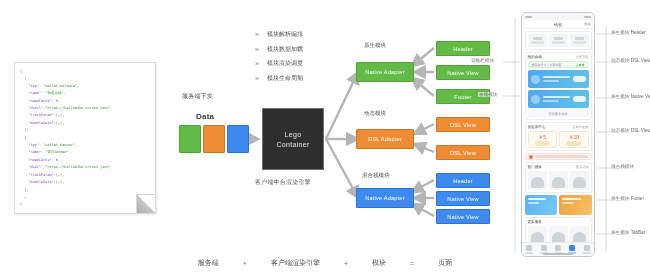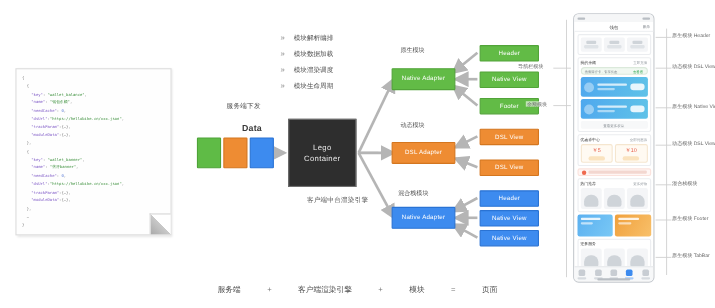--- a/index.html
+++ b/index.html
@@ -47,21 +47,20 @@
   .json-body .s { color: #3a8f3a; }
   .json-body .n { color: #4a6fd4; }
 
   
   .lbl {
     position: absolute;
     color: #4a4a4a;
     font-size: 6px;
     letter-spacing: 0.2px;
     white-space: nowrap;
-    margin-left: 24px;
   }
   .lbl-blur { filter: blur(0.45px); color: #555; }
 
   
   .chip {
     position: absolute;
     width: 22px; height: 28px;
     border-radius: 1px;
   }
   .chip-green  { background: #5fbb46; border: 1px solid #4ea338; }

